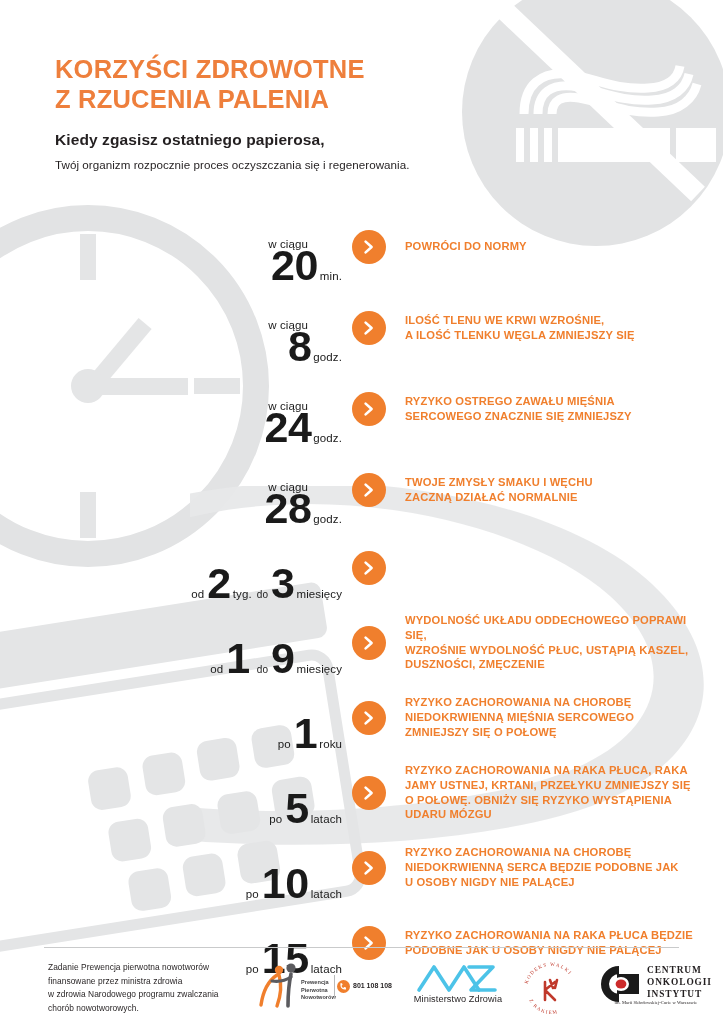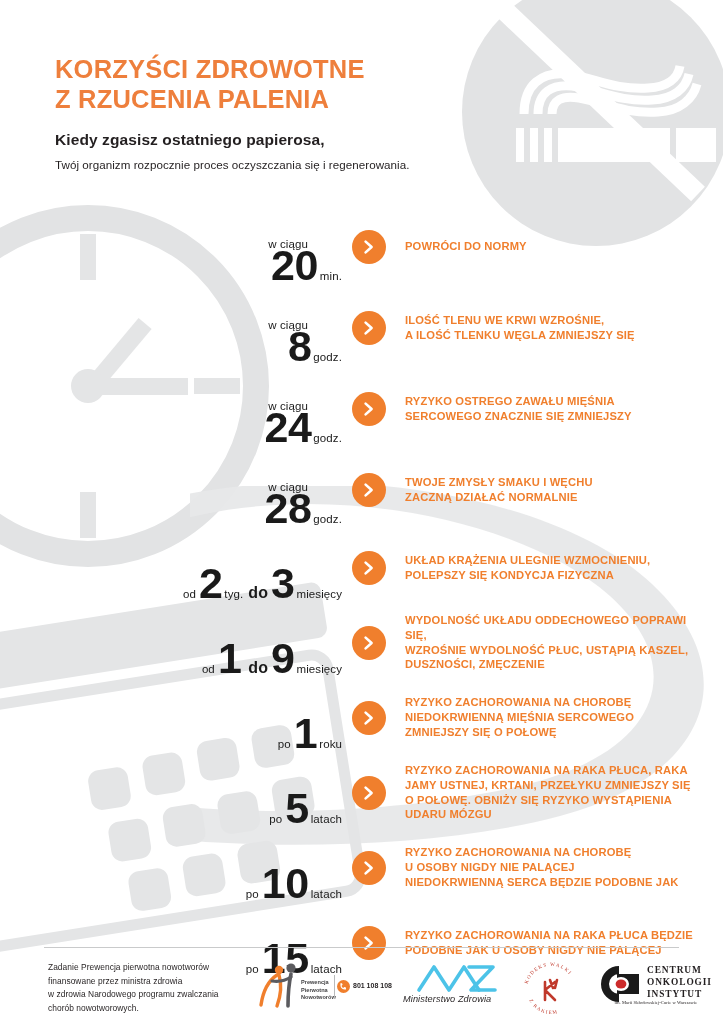--- a/index.html
+++ b/index.html
@@ -102,21 +102,21 @@
   }
   .unit {
     font-size: 11.5px; font-weight: normal;
     margin-left: 2px; letter-spacing: 0.1px;
   }
   .pre-inline {
     font-size: 11.5px; font-weight: normal;
     margin-right: 3px; letter-spacing: 0.1px;
   }
   .mid-inline {
-    font-size: 16px; font-weight: bold;
+    font-size: 10px; font-weight: normal;
     margin: 0 3px 0 5px; letter-spacing: 0.1px;
   }
 
   
   .arrow {
     flex: 0 0 34px;
     width: 34px; height: 34px; border-radius: 50%;
     background: #f07f2d;
     display: flex; align-items: center; justify-content: center;
     margin-right: 19px;
@@ -154,22 +154,22 @@
   .pp-divider {
     position: absolute; left: 79px; top: 14px; width: 1px; height: 24px; background: #b9babb;
   }
   .pp-phone {
     position: absolute; left: 98px; top: 21px;
     font-size: 7px; font-weight: bold; color: #231f20; white-space: nowrap;
   }
 
   .logo-mz { position: absolute; left: 148px; top: 2px; width: 110px; height: 52px; }
   .mz-label {
-    position: absolute; left: 0; top: 34px; width: 110px; text-align: left;
-    font-size: 9.2px; color: #231f20; letter-spacing: 0.1px; font-style: italic;
+    position: absolute; left: 0; top: 34px; width: 110px; text-align: center;
+    font-size: 9.2px; color: #231f20; letter-spacing: 0.1px;
   }
 
   .logo-kmp { position: absolute; left: 262px; top: 0px; width: 68px; height: 58px; }
 
   .logo-co { position: absolute; left: 340px; top: 4px; width: 122px; height: 50px; }
   .co-name {
     position: absolute; left: 52px; top: 2px;
     font-family: "Liberation Serif", serif;
     font-size: 9.4px; font-weight: bold; color: #231f20;
     line-height: 1.28; letter-spacing: 0.9px;
@@ -325,24 +325,20 @@
             <span class="mid-inline">do</span>
             <span class="bignum">3</span>
             <span class="unit">miesięcy</span>
           </div>
         </div>
         <div class="arrow">
           <svg width="16" height="16" viewBox="0 0 16 16">
             <path d="M4.6 2.6 L10.6 8 L4.6 13.4" stroke="#ffffff" stroke-width="2.6" fill="none" stroke-linecap="round" stroke-linejoin="round"></path>
           </svg>
         </div>
-        <div class="desc">
-          <div>UKŁAD KRĄŻENIA ULEGNIE WZMOCNIENIU,</div>
-          <div>POLEPSZY SIĘ KONDYCJA FIZYCZNA</div>
-        </div>
       </div>
       <div class="row">
         <div class="timecell">
           <div class="numline">
             <span class="pre-inline">od</span>
             <span class="bignum">1</span>
             <span class="unit"></span>
             <span class="mid-inline">do</span>
             <span class="bignum">9</span>
             <span class="unit">miesięcy</span>
@@ -406,22 +402,22 @@
             <span class="unit">latach</span>
           </div>
         </div>
         <div class="arrow">
           <svg width="16" height="16" viewBox="0 0 16 16">
             <path d="M4.6 2.6 L10.6 8 L4.6 13.4" stroke="#ffffff" stroke-width="2.6" fill="none" stroke-linecap="round" stroke-linejoin="round"></path>
           </svg>
         </div>
         <div class="desc">
           <div>RYZYKO ZACHOROWANIA NA CHOROBĘ</div>
+          <div>NIEDOKRWIENNĄ SERCA BĘDZIE PODOBNE JAK</div>
           <div>U OSOBY NIGDY NIE PALĄCEJ</div>
-          <div>NIEDOKRWIENNĄ SERCA BĘDZIE PODOBNE JAK</div>
         </div>
       </div>
       <div class="row">
         <div class="timecell">
           <div class="numline">
             <span class="pre-inline">po</span>
             <span class="bignum">15</span>
             <span class="unit">latach</span>
           </div>
         </div>

